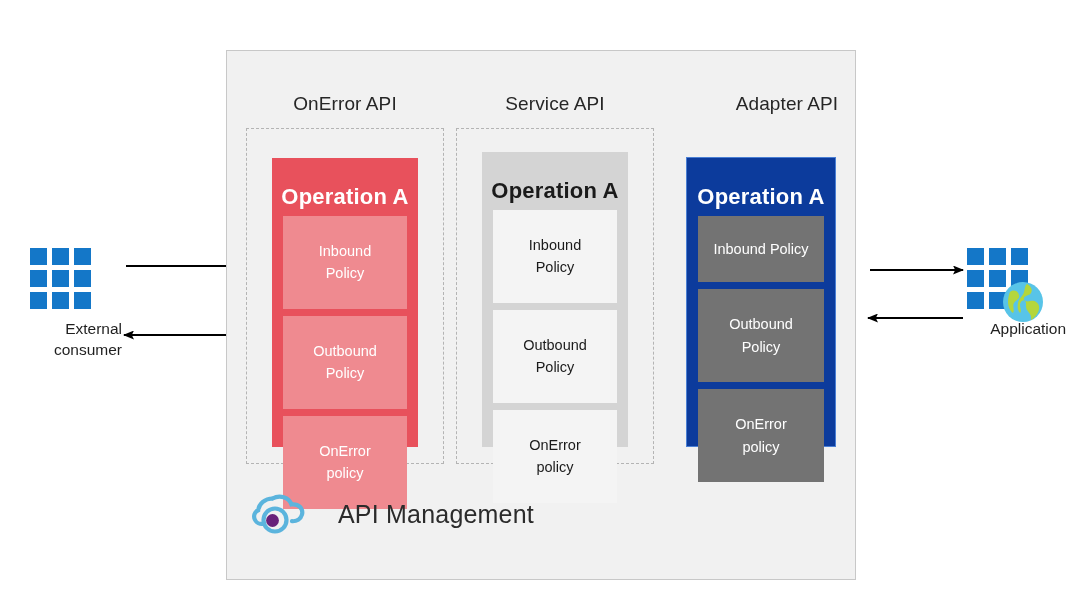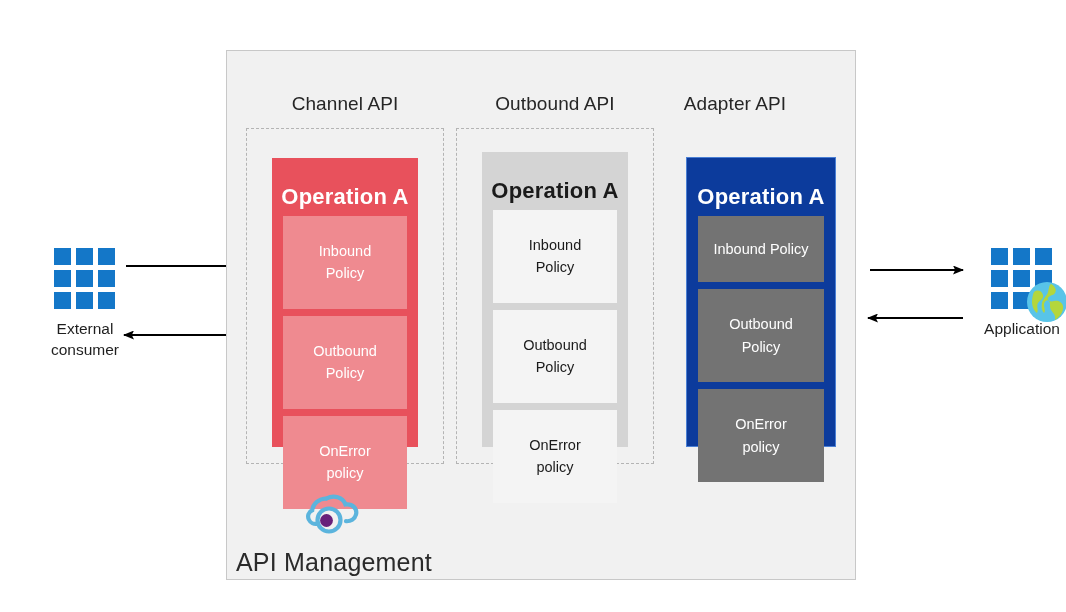--- a/index.html
+++ b/index.html
@@ -15,21 +15,21 @@
     background:#f1f1f1;border:1px solid #c8c8c8;box-sizing:border-box;
   }
 
   
   .col-title{
     position:absolute;text-align:center;font-size:19px;color:#262626;
     letter-spacing:.1px;white-space:nowrap;
   }
   #title-channel{left:262px;top:93px;width:166px;}
   #title-service{left:472px;top:93px;width:166px;}
-  #title-adapter{left:652px;top:93px;width:166px;}
+  #title-adapter{left:704px;top:93px;width:166px;}
 
   
   .dashed-box{
     position:absolute;border:1px dashed #b4b4b4;box-sizing:border-box;background:transparent;
   }
   #dashed-channel{left:246px;top:128px;width:198px;height:336px;}
   #dashed-service{left:456px;top:128px;width:198px;height:336px;}
 
   
   .op-card{position:absolute;box-sizing:border-box;}
@@ -55,25 +55,25 @@
   #card-service{left:482px;top:152px;width:146px;height:295px;background:#d4d4d4;}
   #card-service .op-head{color:#1a1a1a;}
   #card-service .policy{background:#f4f4f4;color:#1a1a1a;}
 
   
   #card-adapter{left:686px;top:157px;width:150px;height:290px;background:#0c3b9c;border:1px solid #4a7fd4;}
   #card-adapter .op-head{color:#ffffff;}
   #card-adapter .policy{background:#737373;color:#ffffff;}
 
   
-  .apim-brand{position:absolute;left:236px;top:492px;display:flex;align-items:center;gap:12px;flex-direction:column;}
+  .apim-brand{position:absolute;left:252px;top:492px;display:flex;align-items:center;gap:30px;}
   .apim-label{font-size:25px;color:#2b2b2b;letter-spacing:.2px;white-space:nowrap;}
 
   
-  .endpoint{position:absolute;text-align:center;padding-left:24px;}
+  .endpoint{position:absolute;text-align:right;}
   #endpoint-left{left:0px;top:248px;width:122px;}
   #endpoint-right{left:930px;top:248px;width:136px;}
   .endpoint-label{
     font-size:15.5px;color:#1f1f1f;line-height:1.33;margin-top:9px;white-space:pre-line;
   }
   .grid-icon{position:relative;width:62px;height:62px;margin:0 auto;}
   .grid-icon i{
     position:absolute;width:17px;height:17px;background:#1477c8;display:block;
   }
   .grid-icon i:nth-child(1){left:0;top:0;}
@@ -116,22 +116,22 @@
       <line x1="697" y1="353" x2="621" y2="353"></line>
 
       <line x1="484" y1="338" x2="412" y2="338"></line>
 
       <line x1="284" y1="335" x2="124" y2="335"></line>
     </g>
   </svg>
 
   <div class="apim-container"></div>
 
-  <div class="col-title" id="title-channel">Channel API</div>
-  <div class="col-title" id="title-service">Outbound API</div>
+  <div class="col-title" id="title-channel">OnError API</div>
+  <div class="col-title" id="title-service">Service API</div>
   <div class="col-title" id="title-adapter">Adapter API</div>
 
   <div class="dashed-box" id="dashed-channel"></div>
   <div class="dashed-box" id="dashed-service"></div>
 
   <div class="op-card" id="card-channel">
     <div class="op-head">Operation A</div>
     <div class="policy-list">
       <div class="policy">
         <span>

